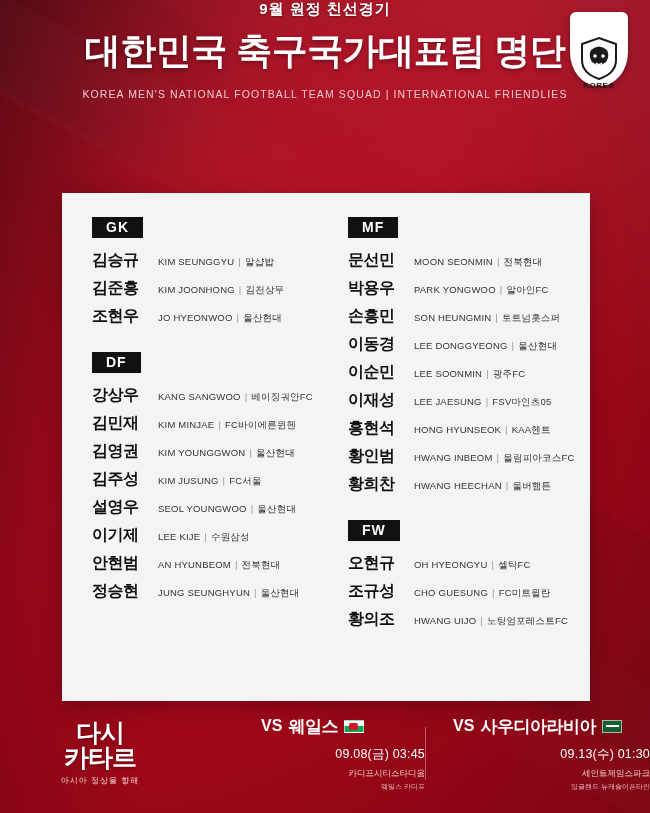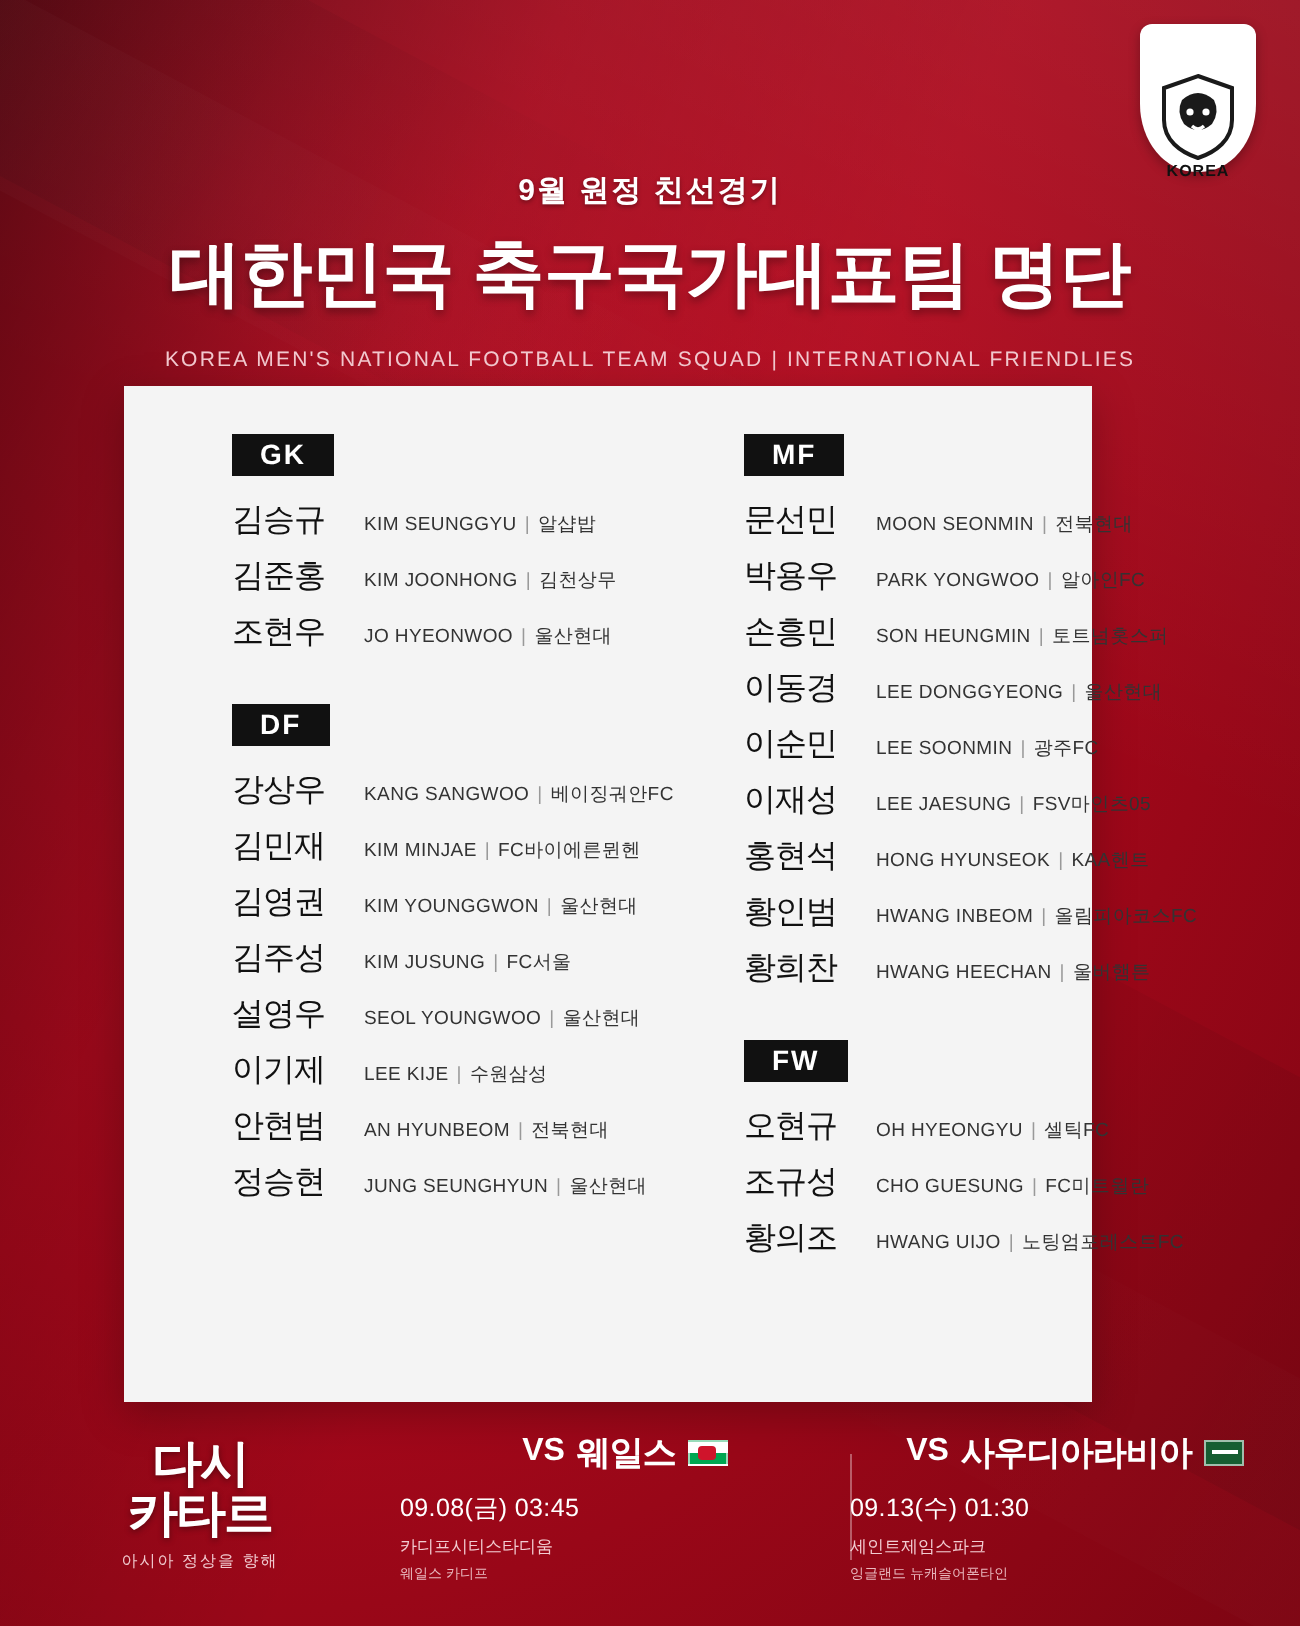--- a/index.html
+++ b/index.html
@@ -38,74 +38,73 @@
   .crest-inner {
     width: 48px; height: 48px;
     display: flex; align-items: center; justify-content: center;
   }
   .crest-label {
     font-size: 8px; font-weight: bold; letter-spacing: .5px; color: #111;
     margin-top: 1px;
   }
 
   
-  .header { position: relative; text-align: center; padding-top: 86px; }
+  .header { position: relative; text-align: center; }
   .kicker {
     color: #fff; font-size: 15px; font-weight: bold; letter-spacing: 1px;
     text-shadow: 0 1px 2px rgba(0,0,0,.35);
   }
   .title {
     color: #fff; font-size: 36px; font-weight: bold; letter-spacing: -.5px;
     margin-top: 8px;
     text-shadow: 0 2px 4px rgba(0,0,0,.35);
   }
   .subtitle {
     color: #f3c9cf; font-size: 10.5px; letter-spacing: 1.1px; margin-top: 12px;
   }
 
   
   .card {
     position: absolute; left: 62px; top: 193px;
-    width: 484px; height: 508px;
+    width: 528px; height: 508px;
     background: #f4f4f4;
     box-shadow: 0 6px 20px rgba(0,0,0,.25);
-    padding-left: 24px;
   }
   .cols { display: flex; padding: 24px 30px 0 30px; gap: 38px; }
   .col { width: 218px; }
   .group { margin-bottom: 22px; }
   .group:last-child { margin-bottom: 0; }
   .grp-label {
     display: inline-block; background: #111; color: #fff;
     font-size: 14px; font-weight: bold; letter-spacing: 1px;
     padding: 2px 14px 3px 14px; margin-bottom: 8px;
   }
   .player { display: flex; align-items: baseline; padding: 3.5px 0; }
   .p-ko {
-    font-size: 16px; font-weight: normal; color: #111;
+    font-size: 16px; font-weight: bold; color: #111;
     width: 66px; flex: 0 0 66px; letter-spacing: -.5px;
   }
   .p-en { font-size: 9.5px; color: #333; letter-spacing: .2px; white-space: nowrap; }
   .sep { color: #999; margin: 0 4px; }
 
   
   .footer {
     position: absolute; left: 0; right: 0; bottom: 0; height: 120px;
     display: flex; align-items: center;
   }
   .logo-block {
     width: 200px; text-align: center; color: #fff;
   }
   .logo-main {
     font-size: 25px; font-weight: bold; line-height: 1.0; letter-spacing: -1px;
     text-shadow: 0 1px 3px rgba(0,0,0,.4);
   }
   .logo-sub { font-size: 8px; letter-spacing: 1px; margin-top: 5px; color: #f0c9ce; }
   .match {
-    flex: 1; text-align: left; color: #fff; position: relative;
+    flex: 1; text-align: right; color: #fff; position: relative;
   }
   .match + .match::before {
     content: ""; position: absolute; left: 0; top: 12px; bottom: 12px;
     width: 1px; background: rgba(255,255,255,.35);
   }
   .m-head { display: flex; align-items: center; justify-content: center; gap: 6px; }
   .m-vs { font-size: 16px; font-weight: bold; }
   .m-opp { font-size: 17px; font-weight: bold; letter-spacing: -.5px; }
   .flag {
     width: 20px; height: 13px; display: inline-block; border: 1px solid rgba(255,255,255,.6);

